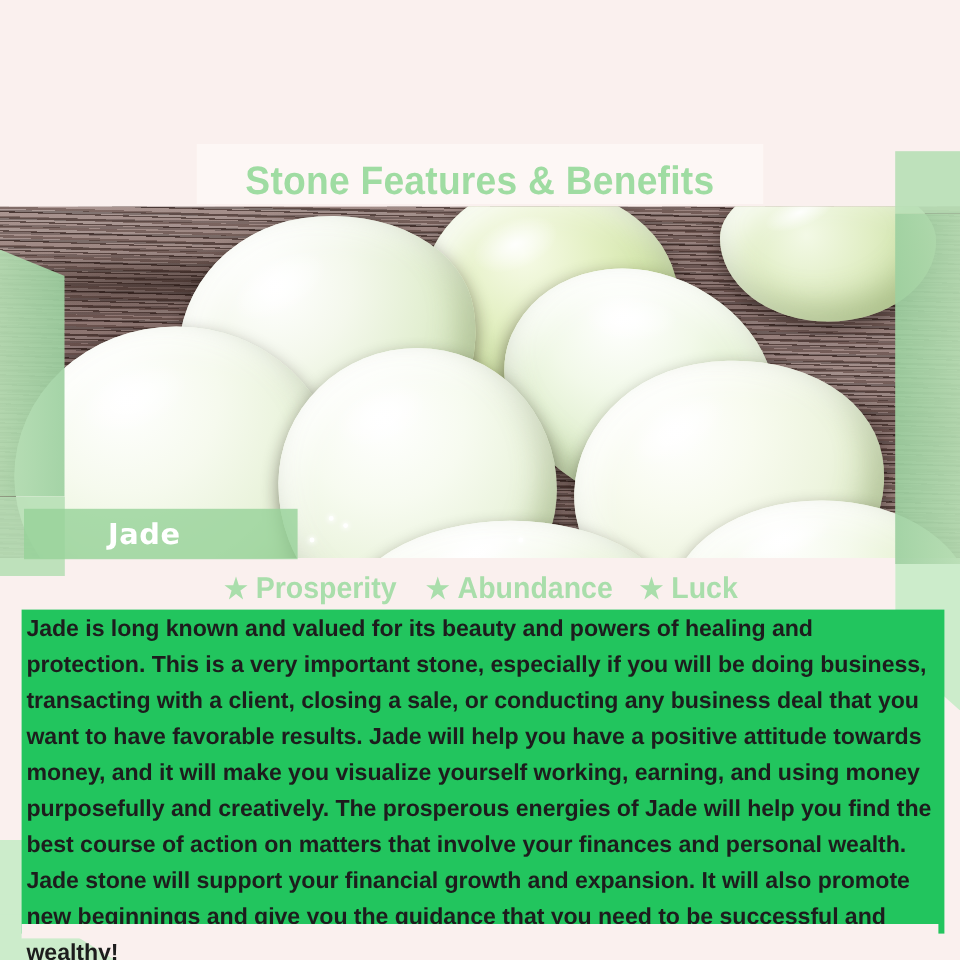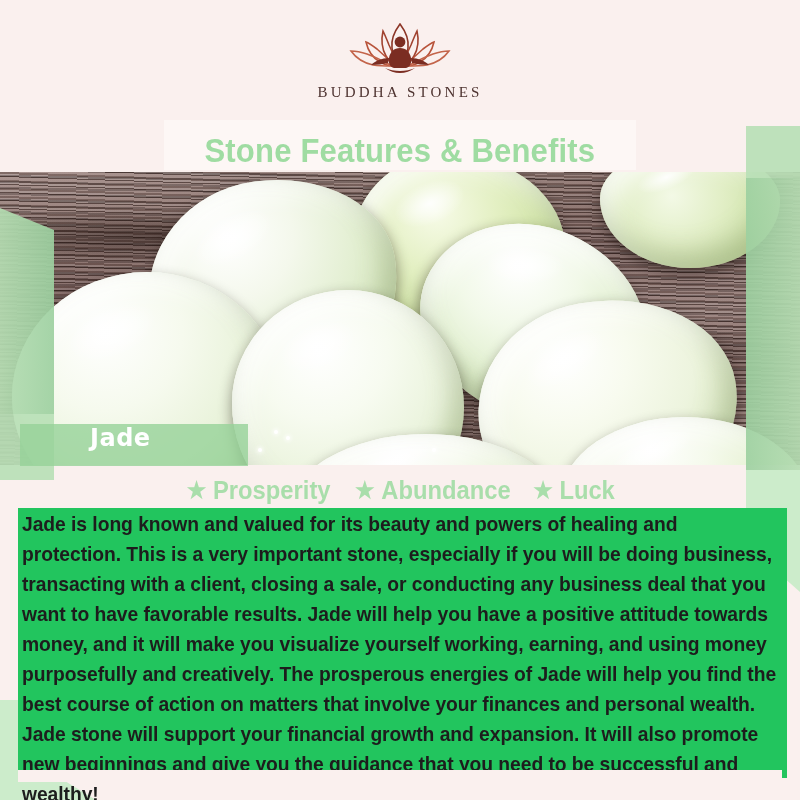--- a/index.html
+++ b/index.html
@@ -143,21 +143,21 @@
     left:0; top:762px; width:96px; height:38px;
     background:#cceccb;
     clip-path:polygon(0 0, 34px 0, 96px 38px, 0 38px);
   }
 
   
   .jade-bar {
     position:absolute; left:20px; top:424px;
     width:228px; height:42px;
     background:rgba(150,210,152,0.80);
-    display:flex; 
+    display:flex; align-items:center;
     z-index:5;
   }
   .jade-label {
     margin-left:70px;
     font-family:"DejaVu Sans","Liberation Sans", sans-serif;
     font-weight:bold; font-size:24px; color:#ffffff;
     letter-spacing:0.5px;
   }
 
   
@@ -195,41 +195,20 @@
   .body-fade {
     position:absolute; left:18px; top:770px; width:764px; height:12px;
     background:#faf0ee; z-index:6;
   }
 </style>
 </head>
 <body>
 
 <div id="page">
 
-  <div class="header">
-    <svg class="logo-mark" viewBox="0 0 150 62">
-      <g fill="none" stroke="#7b2d22" stroke-width="1.6" stroke-linecap="round">
-        <path d="M75 6 C69 14 66 22 67 30 C68 38 72 44 75 47 C78 44 82 38 83 30 C84 22 81 14 75 6 Z" stroke="#8c3526"></path>
-        <path d="M58 13 C56 22 57 31 61 38 C64 43 68 46 71 47 C70 41 67 33 64 27 C62 22 60 17 58 13 Z" stroke="#a14330"></path>
-        <path d="M92 13 C94 22 93 31 89 38 C86 43 82 46 79 47 C80 41 83 33 86 27 C88 22 90 17 92 13 Z" stroke="#a14330"></path>
-        <path d="M41 24 C43 33 48 40 55 44 C60 47 65 48 69 48 C65 43 58 36 52 31 C48 28 44 25 41 24 Z" stroke="#b8533a"></path>
-        <path d="M109 24 C107 33 102 40 95 44 C90 47 85 48 81 48 C85 43 92 36 98 31 C102 28 106 25 109 24 Z" stroke="#b8533a"></path>
-        <path d="M26 33 C31 40 39 45 48 47 C55 48 62 48 67 48 C60 44 50 39 42 36 C36 34 30 33 26 33 Z" stroke="#c3644a"></path>
-        <path d="M124 33 C119 40 111 45 102 47 C95 48 88 48 83 48 C90 44 100 39 108 36 C114 34 120 33 124 33 Z" stroke="#c3644a"></path>
-      </g>
-      <g fill="#7b2d22">
-        <circle cx="75" cy="24" r="5.4"></circle>
-        <path d="M75 30 C69 30 65 34 64 40 C63 45 65 49 69 50 L81 50 C85 49 87 45 86 40 C85 34 81 30 75 30 Z"></path>
-        <path d="M64 40 C57 40 50 43 46 47 C52 47 58 46 63 45 Z"></path>
-        <path d="M86 40 C93 40 100 43 104 47 C98 47 92 46 87 45 Z"></path>
-        <path d="M60 50 C64 53 70 55 75 55 C80 55 86 53 90 50 C86 52 80 53 75 53 C70 53 64 52 60 50 Z"></path>
-      </g>
-    </svg>
-    <div class="brand-name">BUDDHA STONES</div>
-  </div>
 
   <div class="deco deco-left-tall"></div>
   <div class="deco deco-left-low"></div>
   <div class="deco deco-right-upper"></div>
   <div class="deco deco-right-tall"></div>
   <div class="deco deco-right-low"></div>
   <div class="deco deco-bottom-left"></div>
   <div class="deco deco-bottom-wedge"></div>
 
   <div class="title-banner">

